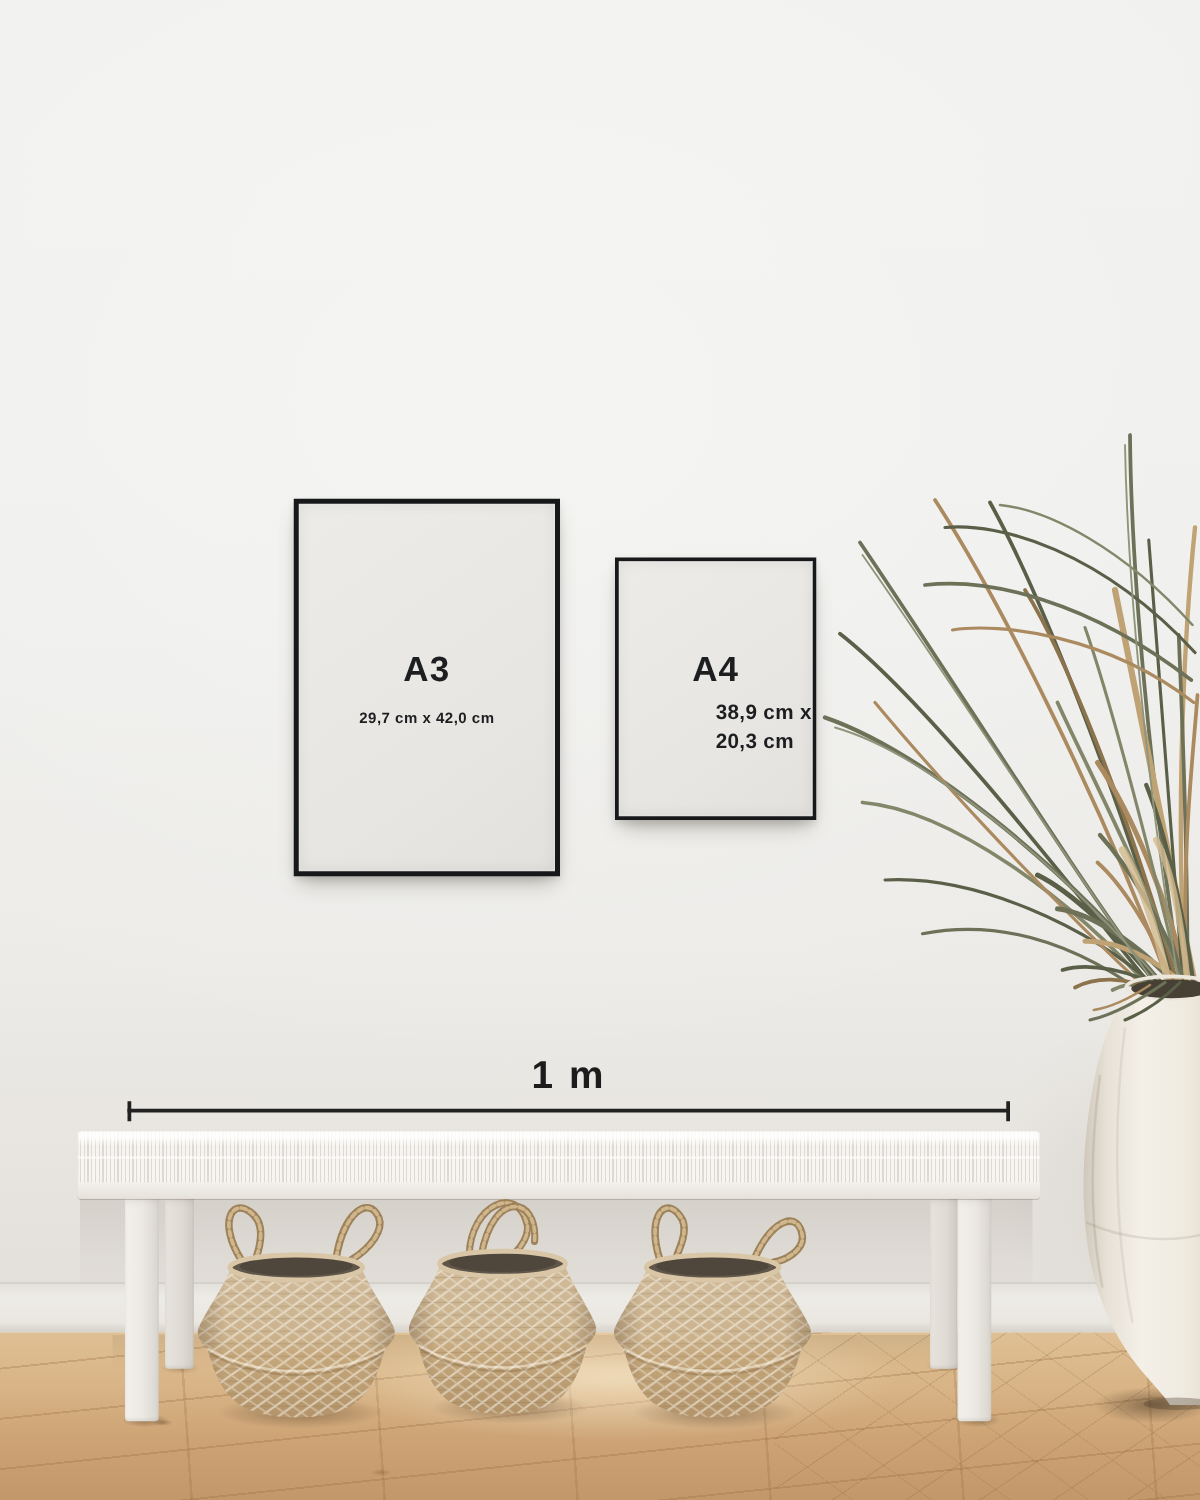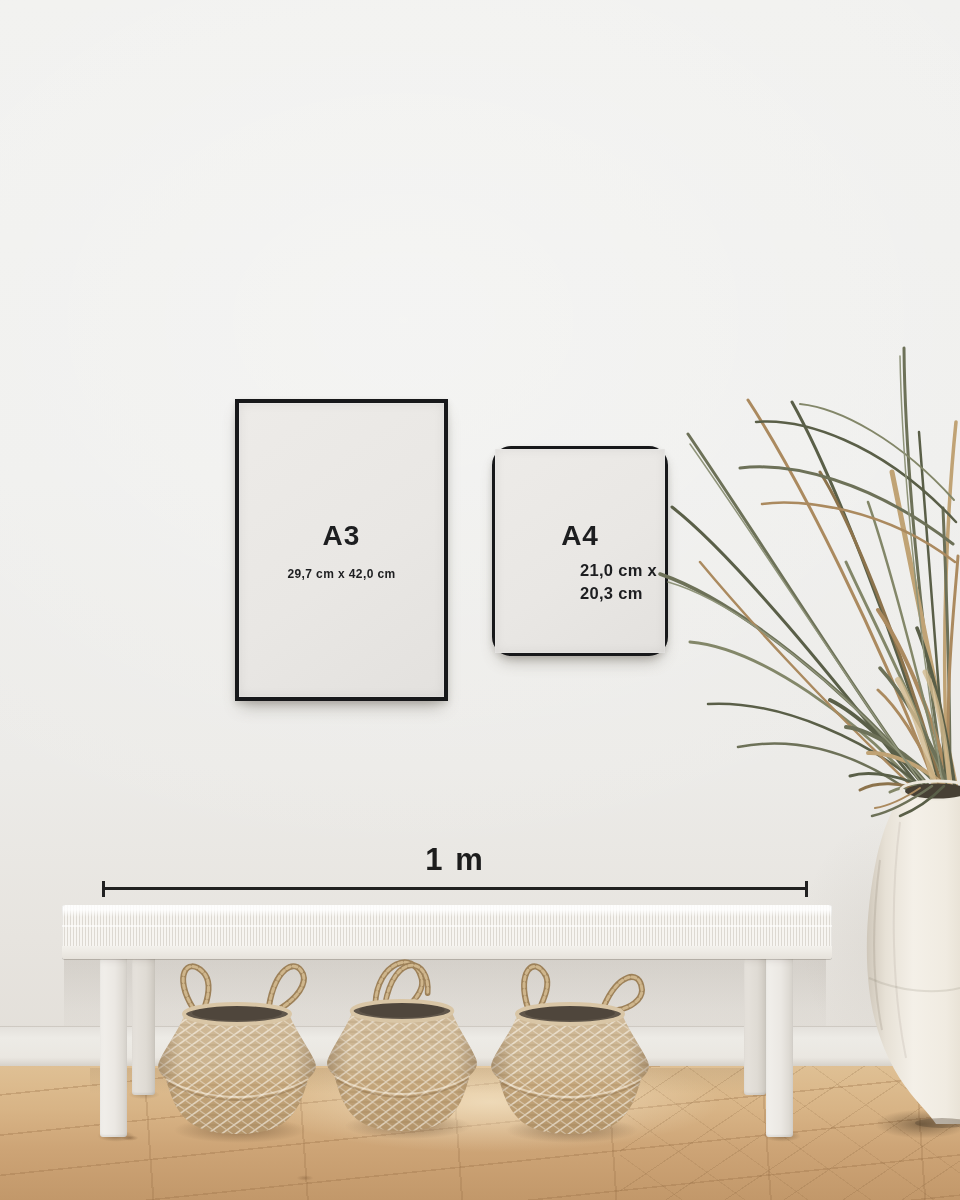--- a/index.html
+++ b/index.html
@@ -49,21 +49,21 @@
                 background: linear-gradient(180deg, rgba(90,65,40,0.30), rgba(90,65,40,0)); }
   .sh-bench-wall { left:64px; top:958px; width:762px; height:92px;
                 background: linear-gradient(180deg, rgba(92,80,66,0.13), rgba(92,80,66,0.04) 55%, rgba(92,80,66,0)); }
   .sh-plant-wall { left:800px; top:820px; width:160px; height:240px; opacity:.5;
                 background: radial-gradient(closest-side, rgba(100,90,75,0.12), rgba(100,90,75,0)); }
 
   
   .frame { background:#17181a;
     box-shadow: 0 10px 16px -6px rgba(95,88,78,0.45), 0 3px 6px rgba(95,88,78,0.18); }
   .frame-a3 { left:235px; top:399px; width:213px; height:302px; }
-  .frame-a4 { left:492px; top:446px; width:176px; height:210px;border-radius:19px; }
+  .frame-a4 { left:492px; top:446px; width:161px; height:210px; }
   .paper { inset:4px;
     background: linear-gradient(145deg, #edebe8 0%, #e9e7e4 55%, #e3e1de 100%);
     box-shadow: inset 0 0 12px rgba(0,0,0,0.07), inset 0 0 2px rgba(255,255,255,0.85);
     display:flex; position:absolute; flex-direction:column; align-items:center; justify-content:center;
     color:#1d1e20; text-align:center;
   }
   .frame-a4 .paper { inset:3px; }
   .size-label-a3 { position:static; font-size:28px; font-weight:bold; letter-spacing:1px; }
   .size-dims-a3  { position:static; font-size:12px; font-weight:bold; margin-top:15px; letter-spacing:.4px; }
   .size-label-a4 { position:static; font-size:28px; font-weight:bold; letter-spacing:.8px; }
@@ -135,21 +135,21 @@
   <div class="frame frame-a3">
     <div class="paper">
       <div class="size-label-a3">A3</div>
       <div class="size-dims-a3">29,7 cm x 42,0 cm</div>
     </div>
   </div>
   <div class="frame frame-a4">
     <div class="paper">
       <div class="size-label-a4">A4</div>
       <div class="size-dims-a4">
-        <span>21,0 cm x</span>
+        <span>38,9 cm x</span>
           <br>
         <span>20,3 cm</span>
       </div>
     </div>
   </div>
 
   <div class="scale-label">1 m</div>
   <div class="scale-line"></div>
 
   <svg class="art" width="960" height="1200" viewBox="0 0 960 1200">

